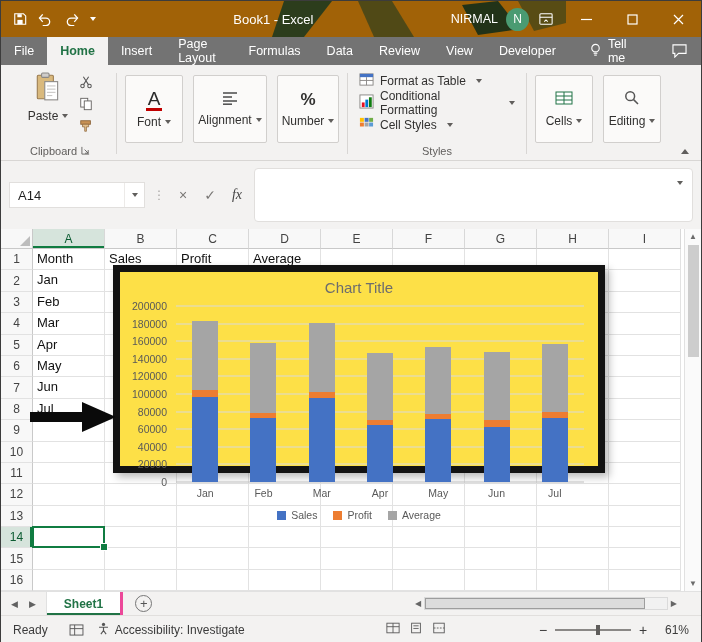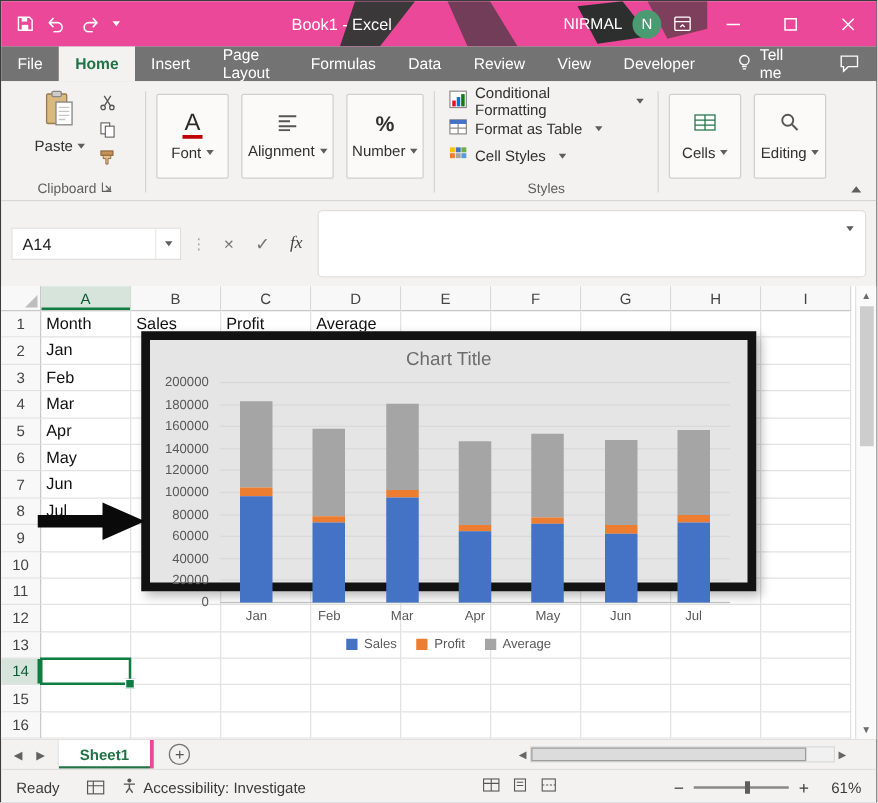--- a/index.html
+++ b/index.html
@@ -1,21 +1,21 @@
 <!DOCTYPE html>
 <html><head>
 <meta charset="utf-8">
 <style>
   * { box-sizing: border-box; margin: 0; padding: 0; }
   html,body { width:702px; height:642px; }
   body { font-family:"Liberation Sans", sans-serif; overflow:hidden; background:#fff; }
   .app { width:702px; height:642px; display:flex; flex-direction:column; border:1px solid #3c3c3c; }
 
   
-  .titlebar { height:36px; background:#ec4899; position:relative; display:flex; align-items:center; color:#fff; flex:none; }
+  .titlebar { height:36px; background:#a16207; position:relative; display:flex; align-items:center; color:#fff; flex:none; }
   .pattern { position:absolute; left:265px; top:0; height:36px; width:300px; pointer-events:none; }
   .qat { display:flex; align-items:center; gap:11px; padding-left:12px; z-index:1; }
   .qat svg, .qat .chev-w { display:block; }
   .chev-w { width:0; height:0; border-left:3.5px solid transparent; border-right:3.5px solid transparent; border-top:4px solid #fff; }
   .win-title { flex:1; text-align:center; font-size:13px; z-index:1; }
   .userblock { display:flex; align-items:center; gap:8px; z-index:1; font-size:12.5px; }
   .avatar { width:23px; height:23px; border-radius:50%; background:#4a9b72; color:#fff; display:flex; align-items:center; justify-content:center; font-size:12px; }
   .rdo { width:34px; height:36px; display:flex; align-items:center; justify-content:center; z-index:1; }
   .wincontrols { display:flex; z-index:1; }
   .wc { width:46px; height:36px; display:flex; align-items:center; justify-content:center; }
@@ -75,21 +75,21 @@
   .cell { width:72px; flex:none; border-right:1px solid #e2e2e2; border-bottom:1px solid #e2e2e2; font-size:13px; color:#111; padding-left:4px; line-height:20px; white-space:nowrap; }
   .cell.selected { position:relative; z-index:1; background:#fff; }
   .cell.selected::after { content:""; position:absolute; inset:-1px; border:2px solid #107c41; pointer-events:none; }
   .cell.selected::before { content:""; position:absolute; right:-4px; bottom:-4px; width:6px; height:6px; background:#107c41; border:1px solid #fff; z-index:2; }
 
   .vscroll { position:absolute; right:0; top:0; bottom:0; width:17px; background:#fafafa; border-left:1px solid #e1e1e1; display:flex; flex-direction:column; align-items:center; padding:3px 0; font-size:8px; color:#6b6b6b; z-index:2; }
   .vthumb { width:11px; height:112px; background:#cdcdcd; margin-top:4px; }
   .vscroll .down { margin-top:auto; }
 
   
-  .chart { position:absolute; left:112px; top:36px; width:492px; height:208px; background:#e5e5e5; border:7px solid #121212; z-index:5; box-shadow:4px 4px 8px rgba(0,0,0,0.28); }
+  .chart { position:absolute; left:112px; top:36px; width:492px; height:208px; background:#fde047; border:7px solid #121212; z-index:5; box-shadow:4px 4px 8px rgba(0,0,0,0.28); }
   .chart-title { text-align:center; color:#6d6d6d; font-size:15px; margin-top:7px; }
   .chart-body { position:relative; height:176px; margin:10px 10px 0 6px; }
   .y-axis { position:absolute; left:0; top:0; bottom:0; width:46px; }
   .ytick { position:absolute; right:5px; transform:translateY(50%); font-size:10.5px; color:#595959; }
   .plot { position:absolute; left:50px; right:4px; top:0; bottom:0; }
   .gline { position:absolute; left:0; right:0; height:1px; background:#d9d9d9; transform:translateY(0.5px); }
   .gline.axis { background:#bfbfbf; }
   .bars { position:absolute; inset:0; display:flex; }
   .slot { flex:1; display:flex; align-items:flex-end; justify-content:center; }
   .bar { display:flex; flex-direction:column; justify-content:flex-end; height:100%; }
@@ -301,36 +301,36 @@
           <span class="chev"></span>
         </span>
     </div>
 
     <div class="vsep"></div>
 
     <div class="rgroup styles-group" style="width:172px;">
       <div class="styles-rows">
           <div class="stylerow">
             <span><svg width="15" height="15" viewBox="0 0 16 16">
+                <rect x="1" y="2" width="14" height="12" fill="#fff" stroke="#8a8886"></rect>
+                <rect x="1" y="2" width="14" height="3.5" fill="#4472c4"></rect>
+                <line x1="1" y1="9" x2="15" y2="9" stroke="#8a8886"></line>
+                <line x1="8" y1="5.5" x2="8" y2="14" stroke="#8a8886"></line>
+              </svg></span>
+            <span>Format as Table</span>
+            <span class="chev"></span>
+          </div>
+          <div class="stylerow">
+            <span><svg width="15" height="15" viewBox="0 0 16 16">
                 <rect x="1" y="1" width="14" height="14" fill="#fff" stroke="#8a8886"></rect>
                 <rect x="3" y="9" width="3" height="5" fill="#e81123"></rect>
                 <rect x="6.8" y="6" width="3" height="8" fill="#0078d4"></rect>
                 <rect x="10.6" y="3.5" width="3" height="10.5" fill="#107c10"></rect>
               </svg></span>
             <span>Conditional Formatting</span>
-            <span class="chev"></span>
-          </div>
-          <div class="stylerow">
-            <span><svg width="15" height="15" viewBox="0 0 16 16">
-                <rect x="1" y="2" width="14" height="12" fill="#fff" stroke="#8a8886"></rect>
-                <rect x="1" y="2" width="14" height="3.5" fill="#4472c4"></rect>
-                <line x1="1" y1="9" x2="15" y2="9" stroke="#8a8886"></line>
-                <line x1="8" y1="5.5" x2="8" y2="14" stroke="#8a8886"></line>
-              </svg></span>
-            <span>Format as Table</span>
             <span class="chev"></span>
           </div>
           <div class="stylerow">
             <span><svg width="15" height="15" viewBox="0 0 16 16">
                 <rect x="1" y="2" width="4.2" height="4.2" fill="#ffc000"></rect>
                 <rect x="6" y="2" width="4.2" height="4.2" fill="#4472c4"></rect>
                 <rect x="10.8" y="2" width="4.2" height="4.2" fill="#70ad47"></rect>
                 <rect x="1" y="7" width="4.2" height="4.2" fill="#ed7d31"></rect>
                 <rect x="6" y="7" width="4.2" height="4.2" fill="#a5a5a5"></rect>
                 <rect x="10.8" y="7" width="4.2" height="4.2" fill="#5b9bd5"></rect>

